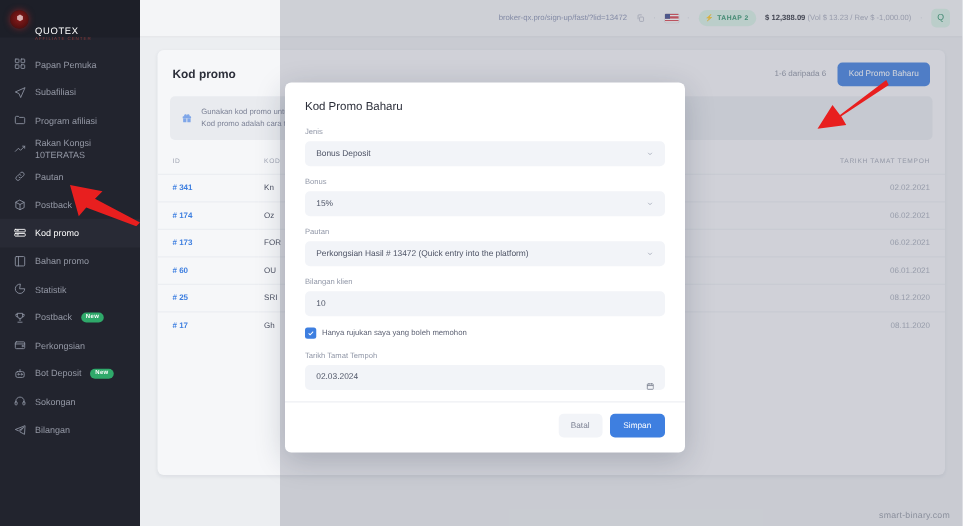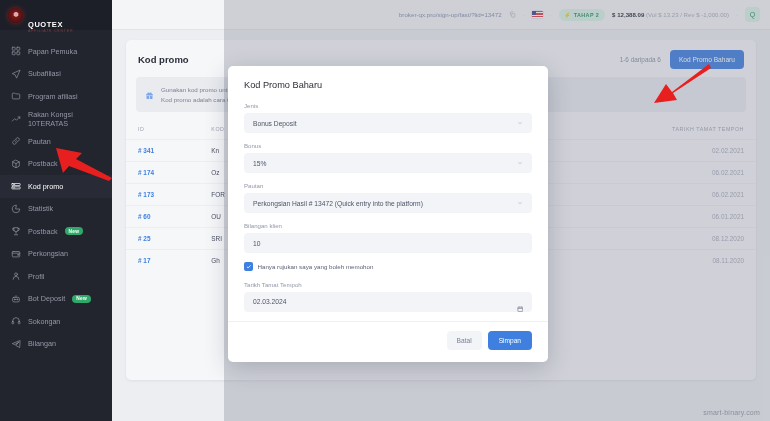--- a/index.html
+++ b/index.html
@@ -25,21 +25,21 @@
   }
   .brand-logo {
     width: 15px; height: 15px; border-radius: 50%;
     background: radial-gradient(circle at 50% 45%, #8d1b1b 0%, #5b1111 60%, #3a0d0d 100%);
     box-shadow: 0 0 5px rgba(200,40,40,.55);
     display: flex; align-items: center; justify-content: center;
     flex: 0 0 15px;
   }
   .brand-logo svg { width: 8px; height: 8px; }
   .brand-txt { line-height: 1; }
-  .brand-name { color: #fff; font-size: 7.5px; font-weight: bold; letter-spacing: .55px; margin-top: 24px; }
+  .brand-name { color: #fff; font-size: 7.5px; font-weight: normal; letter-spacing: .55px; margin-top: 24px; }
   .brand-sub { color: #8a3a3a; font-size: 3.6px; letter-spacing: .75px; margin-top: 1.5px; }
 
   .nav { padding-top: 10px; }
   .nav-item {
     display: flex; align-items: center; gap: 7px;
     height: 22.5px; padding: 0 10px;
     color: #9599a6; font-size: 7.2px;
     cursor: pointer; position: relative;
   }
   .nav-item .ico { width: 11px; height: 11px; flex: 0 0 11px; display:flex; align-items:center; justify-content:center; }
@@ -267,20 +267,29 @@
               <rect x="2" y="6" width="20" height="5" rx="1"></rect>
               <rect x="2" y="14" width="20" height="5" rx="1"></rect>
               <path d="M6 8.5h3M6 16.5h3"></path>
             </svg>
           </span>
           <span>Kod promo</span>
         </div>
         <div class="nav-item">
           <span class="ico">
             <svg viewBox="0 0 24 24" fill="none" stroke="#8e93a2" stroke-width="1.7" stroke-linecap="round" stroke-linejoin="round">
+              <rect x="3" y="3" width="18" height="18" rx="2"></rect>
+              <path d="M9 3v18"></path>
+            </svg>
+          </span>
+          <span>Bahan promo</span>
+        </div>
+        <div class="nav-item">
+          <span class="ico">
+            <svg viewBox="0 0 24 24" fill="none" stroke="#8e93a2" stroke-width="1.7" stroke-linecap="round" stroke-linejoin="round">
               <path d="M12 3a9 9 0 109 9h-9z"></path>
             </svg>
           </span>
           <span>Statistik</span>
         </div>
         <div class="nav-item">
           <span class="ico">
             <svg viewBox="0 0 24 24" fill="none" stroke="#8e93a2" stroke-width="1.7" stroke-linecap="round" stroke-linejoin="round">
               <path d="M7 4h10v5a5 5 0 01-10 0z"></path>
               <path d="M7 6H4v2a3 3 0 003 3M17 6h3v2a3 3 0 01-3 3"></path>
@@ -292,29 +301,20 @@
         </div>
         <div class="nav-item">
           <span class="ico">
             <svg viewBox="0 0 24 24" fill="none" stroke="#8e93a2" stroke-width="1.7" stroke-linecap="round" stroke-linejoin="round">
               <rect x="3" y="6" width="18" height="13" rx="2"></rect>
               <path d="M3 10h18"></path>
               <circle cx="17" cy="14" r="1.3"></circle>
             </svg>
           </span>
           <span>Perkongsian</span>
-        </div>
-        <div class="nav-item">
-          <span class="ico">
-            <svg viewBox="0 0 24 24" fill="none" stroke="#8e93a2" stroke-width="1.7" stroke-linecap="round" stroke-linejoin="round">
-              <circle cx="12" cy="8" r="3.4"></circle>
-              <path d="M5 20a7 7 0 0114 0"></path>
-            </svg>
-          </span>
-          <span>Profil</span>
         </div>
         <div class="nav-item">
           <span class="ico">
             <svg viewBox="0 0 24 24" fill="none" stroke="#8e93a2" stroke-width="1.7" stroke-linecap="round" stroke-linejoin="round">
               <rect x="4" y="8" width="16" height="11" rx="3"></rect>
               <circle cx="9" cy="13" r="1.3"></circle>
               <circle cx="15" cy="13" r="1.3"></circle>
               <path d="M12 4v4"></path>
             </svg>
           </span>

